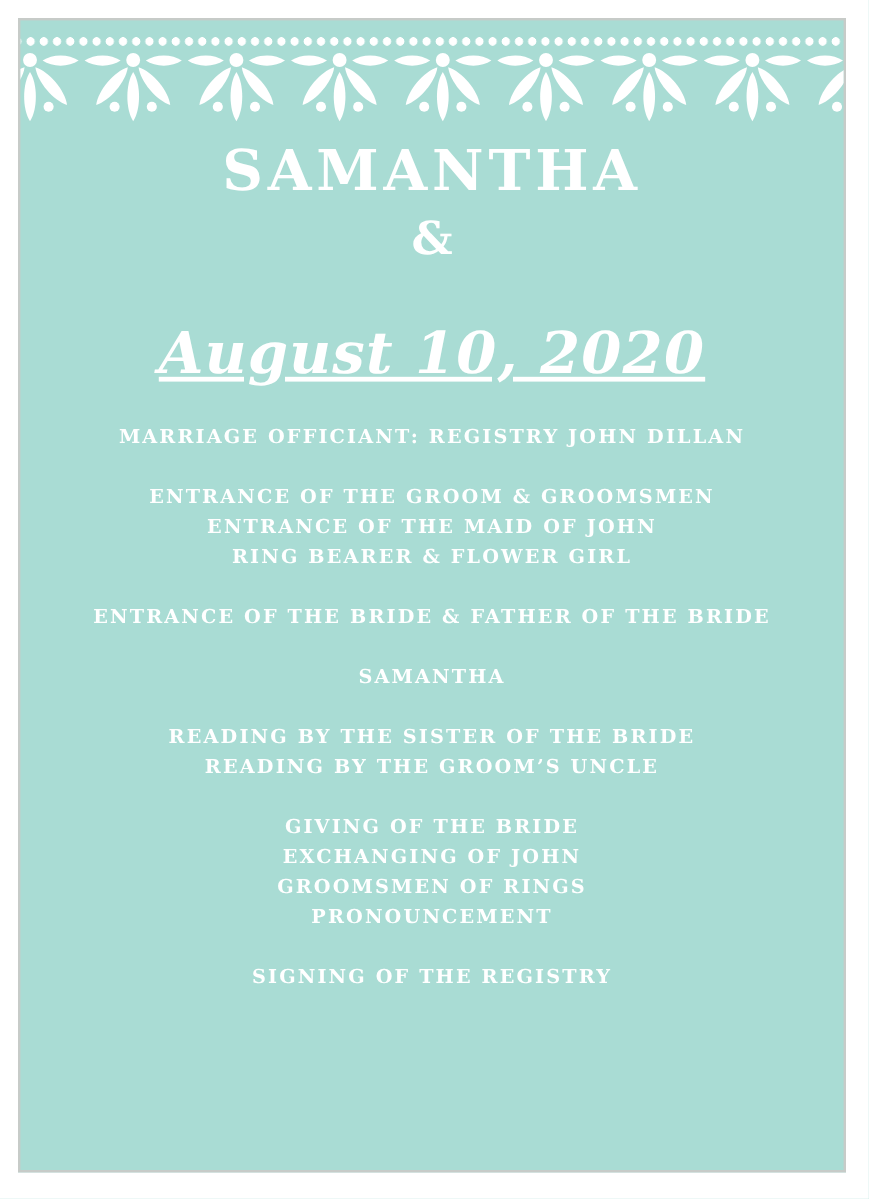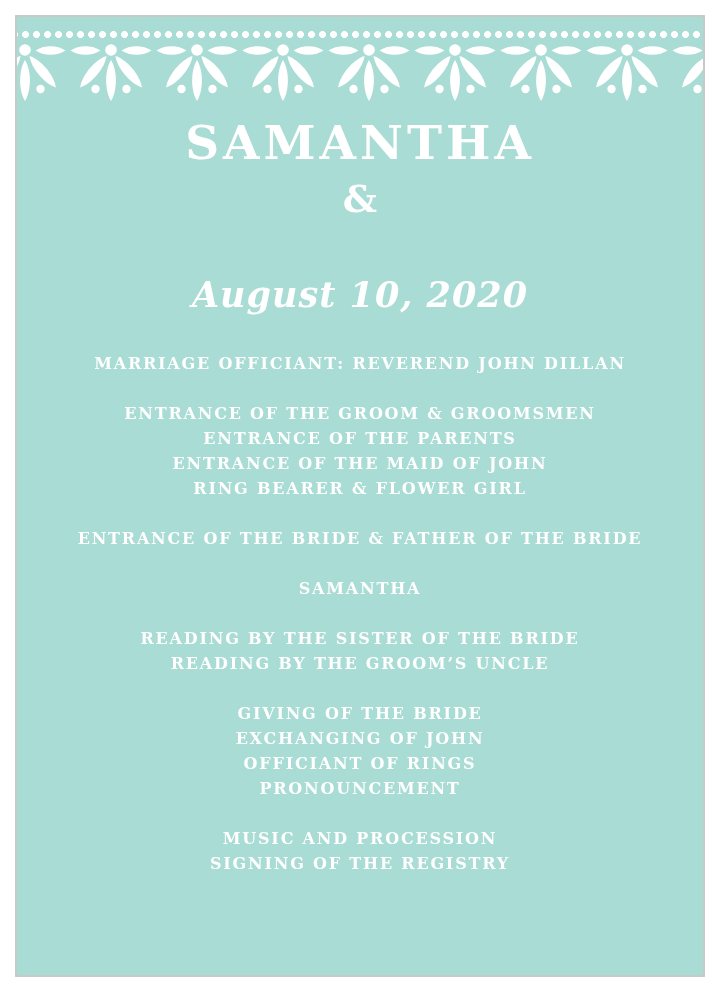--- a/index.html
+++ b/index.html
@@ -53,24 +53,25 @@
     font-size:38px;
     font-weight:bold;
     line-height:44px;
     height:44px;
   }
   .groom-name{top:198px;}
   .wedding-date{
     top:248px;
     font-style:italic;
     font-weight:bold;
-    font-size:35px;
+    font-size:48px;
     line-height:60px;
     height:60px;
     letter-spacing:1px;
+    text-decoration:underline;
   }
   .program{
     position:absolute;
     top:334px;left:0;right:0;
     text-align:center;
     color:var(--text);
   }
   .group{margin-bottom:25px;}
   .line{
     height:25px;
@@ -115,43 +116,41 @@
 
   <div class="titles bride-name">SAMANTHA</div>
 
   <div class="titles ampersand">&amp;</div>
 
 
   <div class="titles wedding-date">August 10, 2020</div>
 
   <div class="program" id="program">
       <div class="group">
-        <div class="line">MARRIAGE OFFICIANT: REVEREND JOHN DILLAN</div>
+        <div class="line">MARRIAGE OFFICIANT: REGISTRY JOHN DILLAN</div>
       </div>
       <div class="group">
         <div class="line">ENTRANCE OF THE GROOM &amp; GROOMSMEN</div>
-        <div class="line">ENTRANCE OF THE PARENTS</div>
         <div class="line">ENTRANCE OF THE MAID OF JOHN</div>
         <div class="line">RING BEARER &amp; FLOWER GIRL</div>
       </div>
       <div class="group">
         <div class="line">ENTRANCE OF THE BRIDE &amp; FATHER OF THE BRIDE</div>
       </div>
       <div class="group">
         <div class="line">SAMANTHA</div>
       </div>
       <div class="group">
         <div class="line">READING BY THE SISTER OF THE BRIDE</div>
         <div class="line">READING BY THE GROOM’S UNCLE</div>
       </div>
       <div class="group">
         <div class="line">GIVING OF THE BRIDE</div>
         <div class="line">EXCHANGING OF JOHN</div>
-        <div class="line">OFFICIANT OF RINGS</div>
+        <div class="line">GROOMSMEN OF RINGS</div>
         <div class="line">PRONOUNCEMENT</div>
       </div>
       <div class="group">
-        <div class="line">MUSIC AND PROCESSION</div>
         <div class="line">SIGNING OF THE REGISTRY</div>
       </div>
     </div>
 
 </div>
 
 </body></html>

